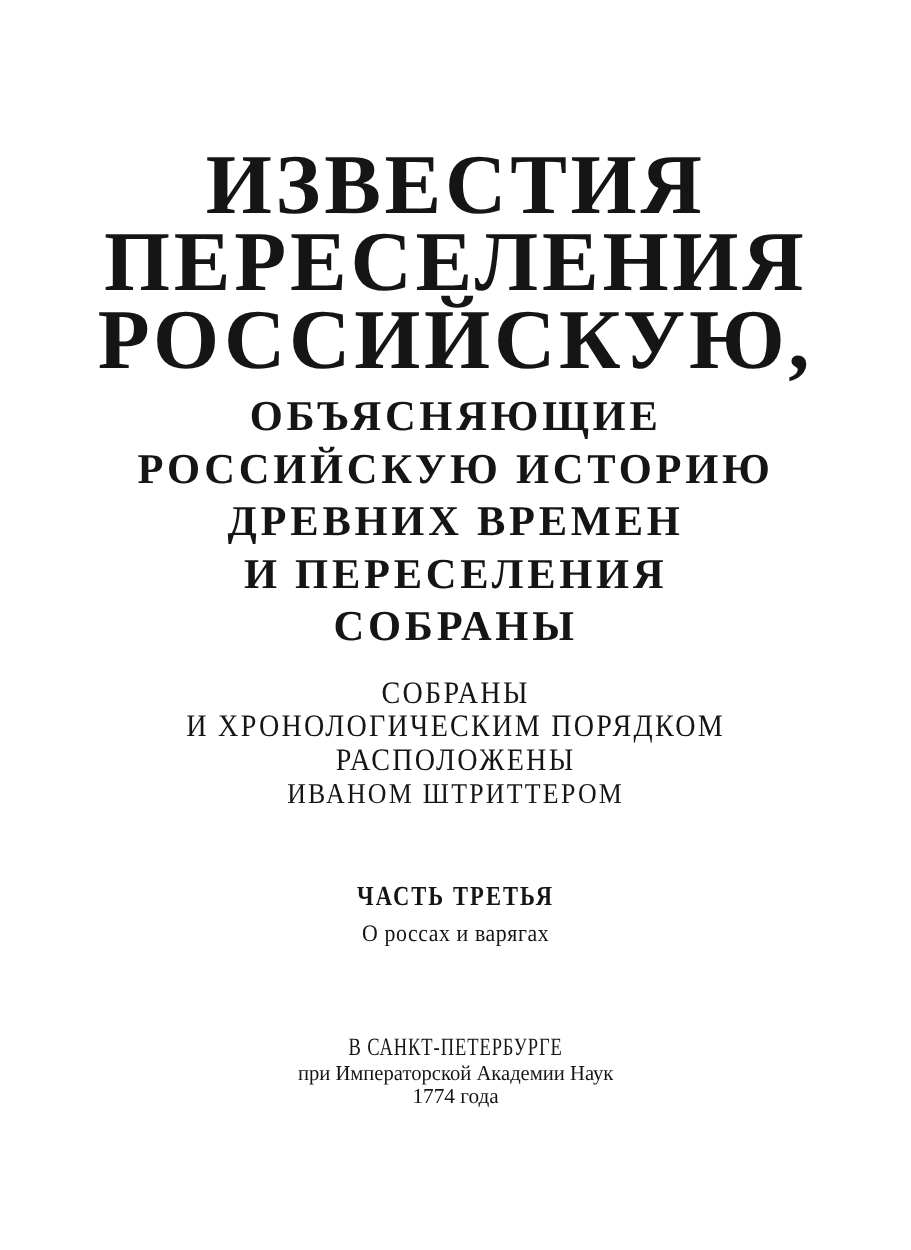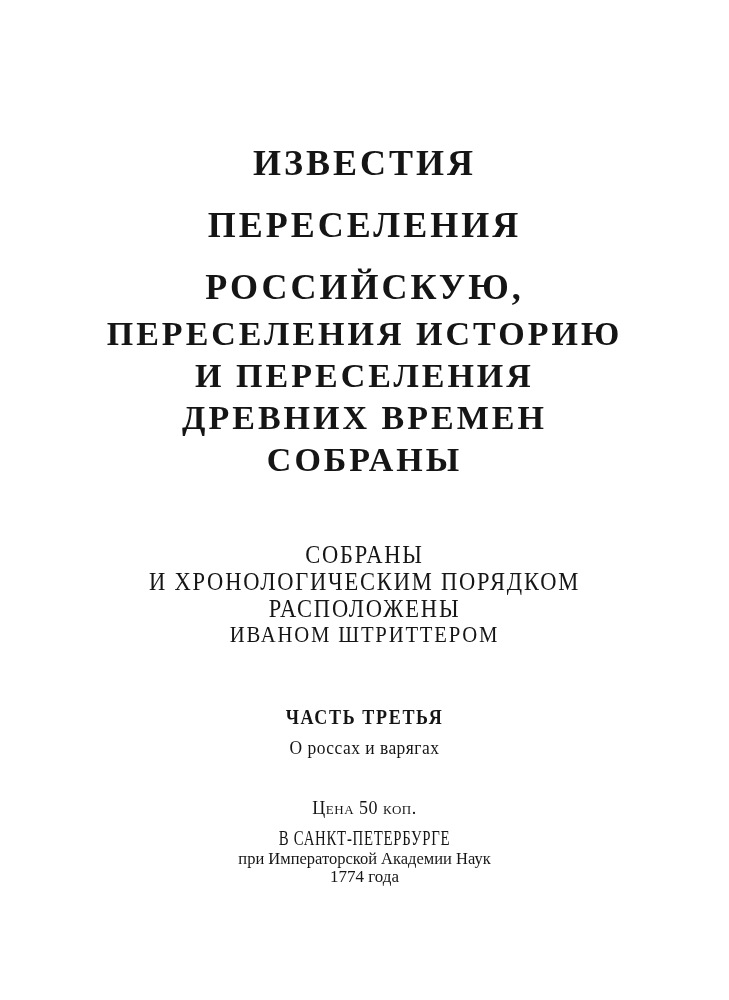--- a/index.html
+++ b/index.html
@@ -21,22 +21,22 @@
     position: absolute;
     left: 0;
     width: 100%;
     text-align: center;
     white-space: nowrap;
   }
   .line { display: block; }
 
   
   .main-title {
-    top: 132px;
-    font-size: 36px;
+    top: 116px;
+    font-size: 68px;
     font-weight: bold;
     letter-spacing: 3px;
     line-height: 62px;
   }
 
   
   .subtitle {
     top: 313px;
     font-size: 34px;
     font-weight: bold;
@@ -121,39 +121,39 @@
 
 <div class="page">
 
   <div class="block main-title">
     <span class="line">ИЗВЕСТИЯ</span>
     <span class="line">ПЕРЕСЕЛЕНИЯ</span>
     <span class="line">РОССИЙСКУЮ,</span>
   </div>
 
   <div class="block subtitle">
-    <span class="line">ПЕРЕСЕЛЕНИЯ ИСТОРИЮ</span>
+    <span class="line">ОБЪЯСНЯЮЩИЕ</span>
+    <span class="line">РОССИЙСКУЮ ИСТОРИЮ</span>
+    <span class="line">ДРЕВНИХ ВРЕМЕН</span>
     <span class="line">И ПЕРЕСЕЛЕНИЯ</span>
-    <span class="line">ДРЕВНИХ ВРЕМЕН</span>
     <span class="line">СОБРАНЫ</span>
   </div>
 
   <div class="block compilation">
     <span class="line">СОБРАНЫ</span>
     <span class="line">И ХРОНОЛОГИЧЕСКИМ ПОРЯДКОМ</span>
     <span class="line">РАСПОЛОЖЕНЫ</span>
   </div>
 
   <div class="block author">ИВАНОМ ШТРИТТЕРОМ</div>
 
   <div class="block part-label">ЧАСТЬ ТРЕТЬЯ</div>
 
   <div class="block part-topic">О россах и варягах</div>
 
-  <div class="block price">Цена 50 коп.</div>
 
   <div class="block imprint-city">В САНКТ-ПЕТЕРБУРГЕ</div>
 
   <div class="block imprint-publisher">при Императорской Академии Наук</div>
 
   <div class="block imprint-year">1774 года</div>
 
 </div>
 
 </body></html>

